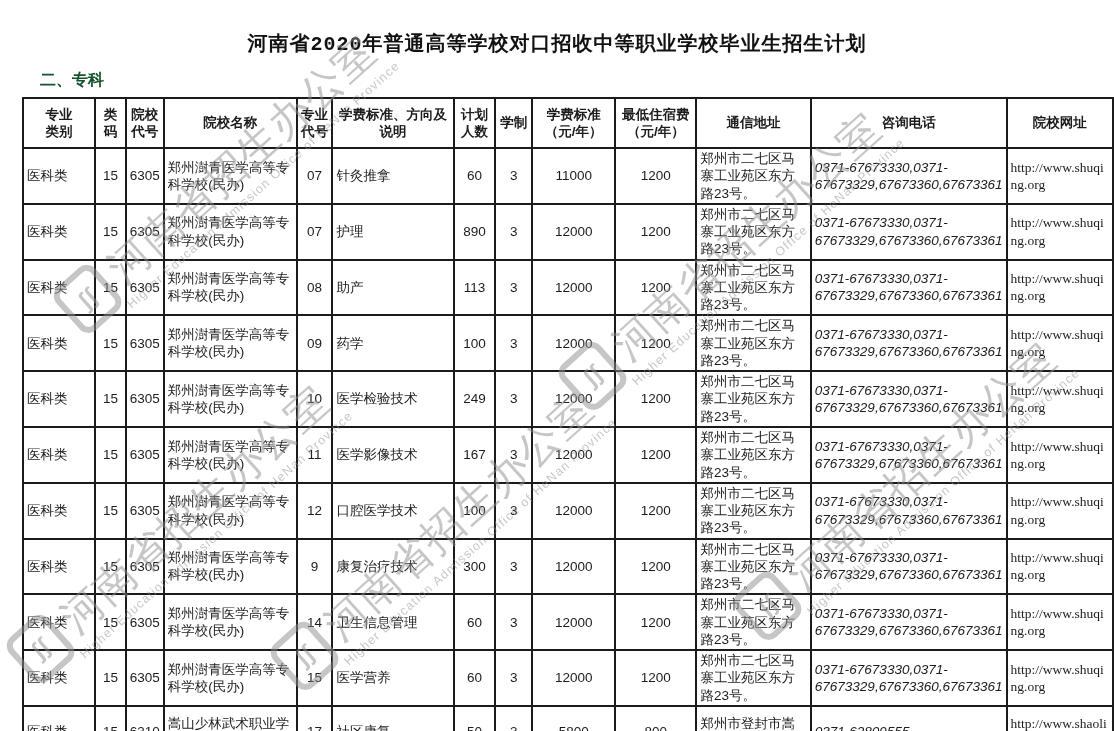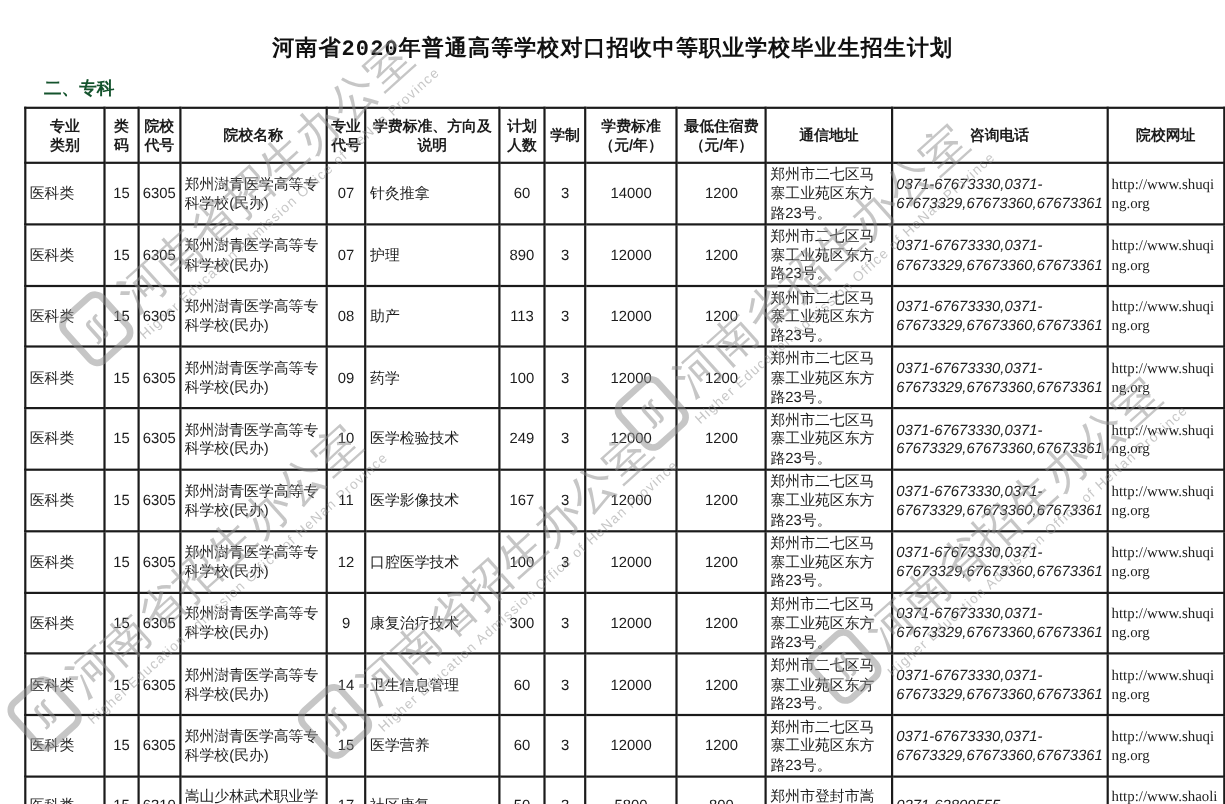--- a/index.html
+++ b/index.html
@@ -159,21 +159,21 @@
   <tbody id="table-body">
       <tr>
         <td>医科类</td>
         <td>15</td>
         <td>6305</td>
         <td>郑州澍青医学高等专科学校(民办)</td>
         <td>07</td>
         <td>针灸推拿</td>
         <td>60</td>
         <td>3</td>
-        <td>14000</td>
+        <td>11000</td>
         <td>1200</td>
         <td>郑州市二七区马寨工业苑区东方路23号。</td>
         <td>0371-67673330,0371-67673329,67673360,67673361</td>
         <td>http://www.shuqing.org</td>
       </tr>
       <tr>
         <td>医科类</td>
         <td>15</td>
         <td>6305</td>
         <td>郑州澍青医学高等专科学校(民办)</td>

